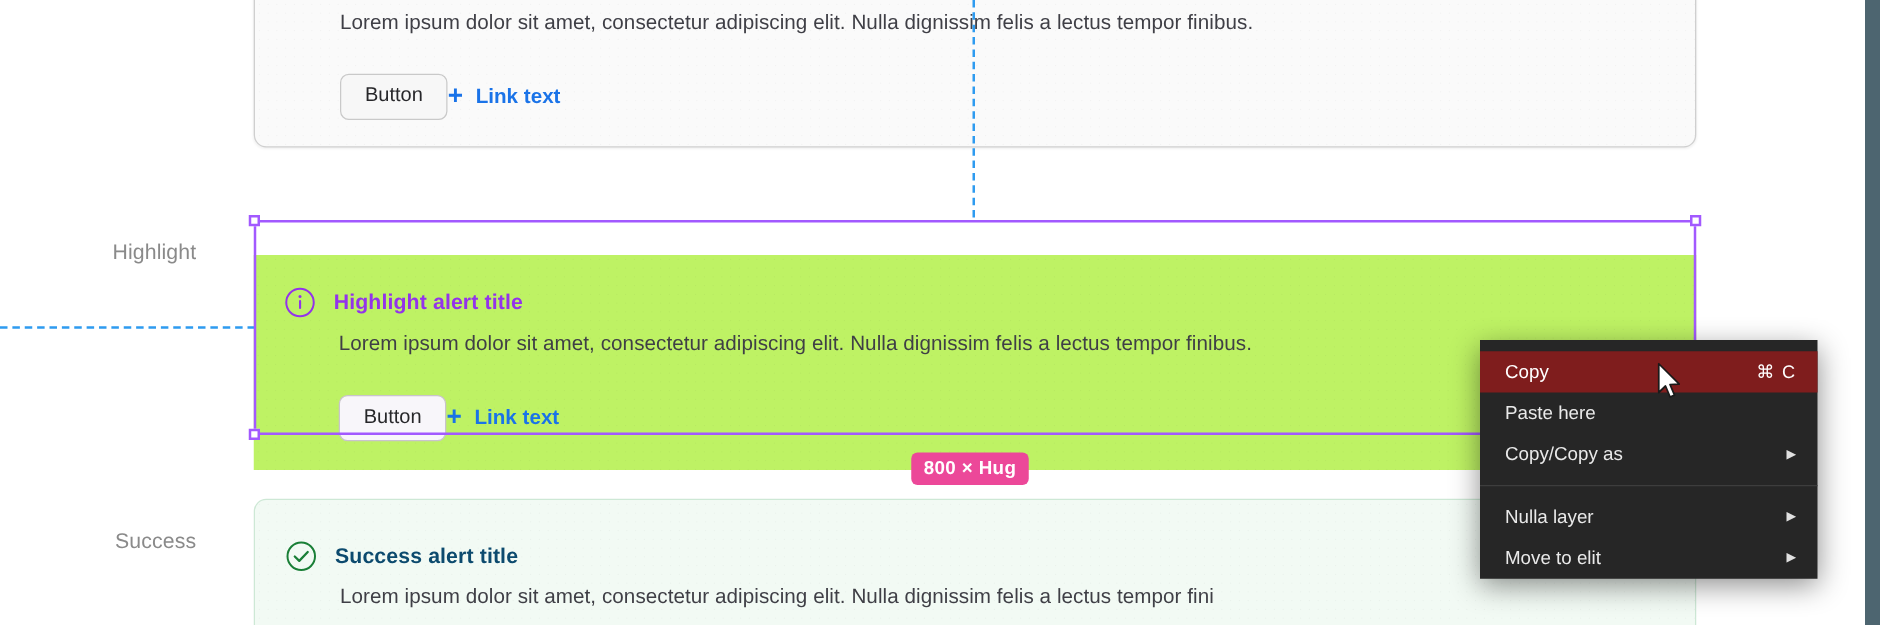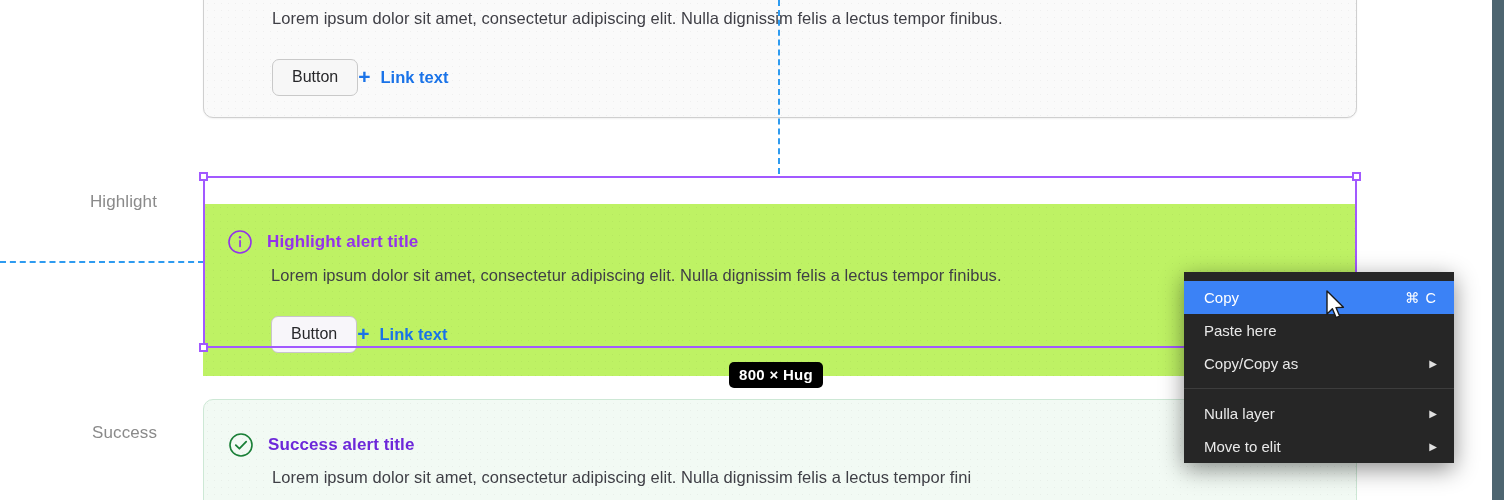--- a/index.html
+++ b/index.html
@@ -146,21 +146,21 @@
 
   
   #alert-highlight .alert-head    { left: 24px; top: 25px; }
   #alert-highlight .alert-title   { color: #9333ea; }
   #alert-highlight .alert-body    { left: 68px; top: 62px; }
   #alert-highlight .alert-actions { left: 68px; top: 112px; }
   #alert-highlight .btn           { background: #f8f6fa; border-color: #c9c4cc; }
 
   
   #alert-success .alert-head  { left: 24px; top: 32px; }
-  #alert-success .alert-title { color: #6d28d9; }
+  #alert-success .alert-title { color: #0c4a6e; }
   #alert-success .alert-body  { left: 68px; top: 68px; }
 
   
   #selection {
     position: absolute;
     left: 203px;
     top: 176px;
     width: 1154px;
     height: 172px;
     border: 2px solid #a259ff;
@@ -178,21 +178,21 @@
   .handle.tl { left: -6px; top: -6px; }
   .handle.tr { right: -6px; top: -6px; }
   .handle.bl { left: -6px; bottom: -6px; }
   .handle.br { right: -6px; bottom: -6px; }
 
   
   #size-badge {
     position: absolute;
     left: 729px;
     top: 362px;
-    background: #000000;
+    background: #ec4899;
     color: #ffffff;
     font-size: 15px;
     font-weight: bold;
     padding: 4px 10px 5px;
     border-radius: 5px;
     white-space: nowrap;
     letter-spacing: 0.3px;
   }
 
   
@@ -236,21 +236,21 @@
     display: flex;
     align-items: center;
     justify-content: space-between;
     height: 33px;
     padding: 0 17px 0 20px;
     cursor: default;
     white-space: nowrap;
     box-sizing: border-box;
   }
   .menu-item.selected {
-    background: #3b82f6;
+    background: #7f1d1d;
     color: #ffffff;
   }
   .menu-shortcut {
     color: #d2d2d2;
     font-size: 14.5px;
     letter-spacing: 1px;
   }
   .menu-item.selected .menu-shortcut { color: #ffffff; }
   .menu-arrow {
     font-size: 10px;

